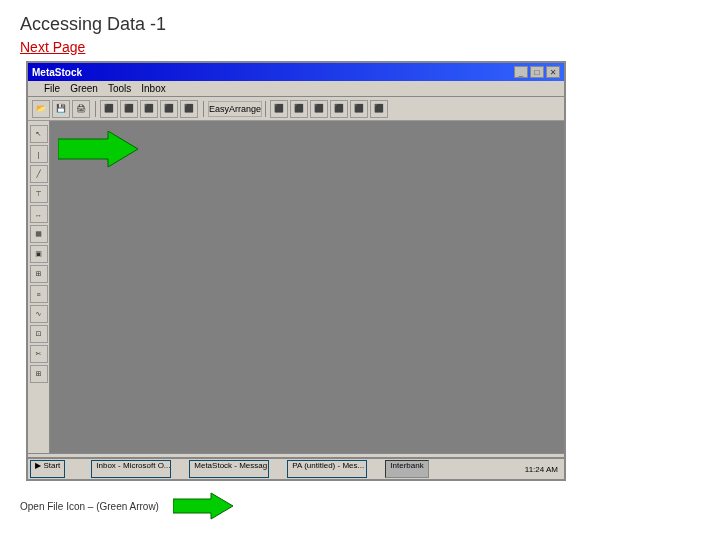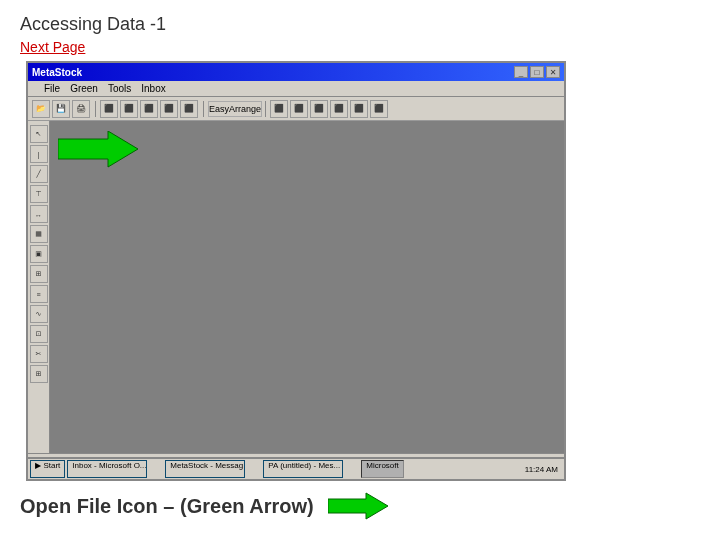--- a/index.html
+++ b/index.html
@@ -252,23 +252,22 @@
     
     #bottom-caption {
       display: flex;
       align-items: center;
       padding: 8px 20px;
       gap: 14px;
       margin-top: 2px;
     }
 
     #caption-text {
-      font-size: 20px;
+      font-size: 10px;
       color: #333;
-      font-weight: bold;
     }
 
     
     #caption-arrow {
       display: inline-block;
     }
 
     #toolbar-label {
       font-size: 9px;
       color: #000;
@@ -364,25 +363,25 @@
         <option>Interbank, FX</option>
       </select>
       <select class="status-dropdown">
         <option>Tools</option>
       </select>
       <span class="status-item">0.01</span>
     </div>
 
     <div id="taskbar">
       <div class="taskbar-btn">▶ Start</div>
-      <div style="flex:1; display:flex; gap:18px;">
+      <div style="flex:1; display:flex; gap:18px;margin-left:24px;">
         <div class="taskbar-btn">Inbox - Microsoft O...</div>
         <div class="taskbar-btn">MetaStock - Messag...</div>
         <div class="taskbar-btn">PA (untitled) - Mes...</div>
-        <div class="taskbar-btn taskbar-active">Microsoft</div>
+        <div class="taskbar-btn taskbar-active">Interbank</div>
       </div>
       <div style="display:flex; gap:2px; font-size:8px; align-items:center; padding:0 4px;margin-left:21px;">
         <span>11:24 AM</span>
       </div>
     </div>
 
   </div>
 </div>
 
 <div id="bottom-caption">

